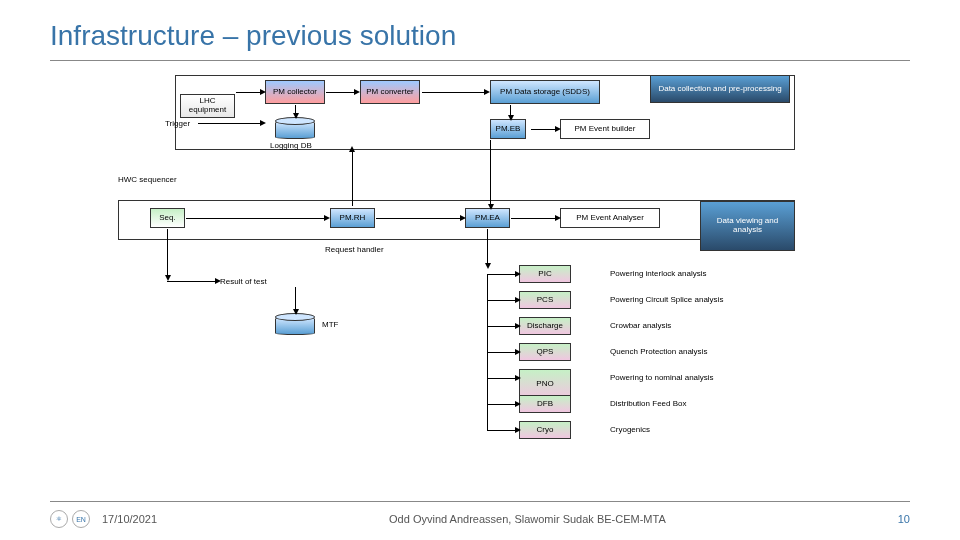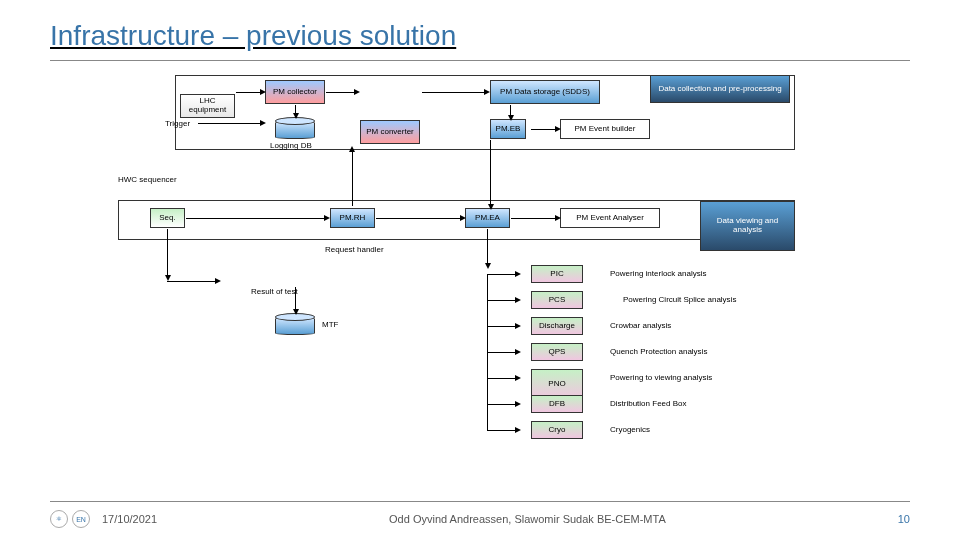--- a/index.html
+++ b/index.html
@@ -1,27 +1,27 @@
 <!DOCTYPE html>
 <html><head>
 <meta charset="utf-8">
 <style>
   * { box-sizing: border-box; margin: 0; padding: 0; }
   body { font-family: Arial, sans-serif; width: 960px; height: 540px; background: #fff; position: relative; }
-  .slide { width: 960px; height: 540px; position: relative; padding: 20px 50px; text-decoration: underline; }
+  .slide { width: 960px; height: 540px; position: relative; padding: 20px 50px; }
   .title { font-size: 28px; color: #3874a8; font-weight: normal; margin-bottom: 8px; }
   .rule { border-top: 1px solid #888; margin-bottom: 14px; }
   .canvas { position: relative; width: 860px; height: 400px; font-size: 8px; }
   .box { position: absolute; border: 1px solid #333; display: flex; align-items: center; justify-content: center; text-align: center; padding: 2px; line-height: 1.1; }
   .grad-white { background: linear-gradient(#fff,#e8e8e8); margin-top: 14px; }
   .grad-blue-red { background: linear-gradient(#9ec9ff,#ff9e9e); }
   .grad-blue { background: linear-gradient(#cfe6ff,#5a9fd4); }
   .grad-dark { background: linear-gradient(#5a9fd4,#2a4a6a); color: #fff; }
   .grad-green-white { background: linear-gradient(#c6f0c6,#fff); }
-  .grad-green-pink { background: linear-gradient(#c6f0c6,#f0c6e0); margin-left: 12px; }
+  .grad-green-pink { background: linear-gradient(#c6f0c6,#f0c6e0); }
   .grad-text { background: #fff; }
   .big-frame { position: absolute; border: 1px solid #333; background: transparent; }
   .cyl { position: absolute; }
   .cyl .body { position: absolute; left:0; right:0; top:4px; bottom:0; background: linear-gradient(#cfe6ff,#5a9fd4); border:1px solid #333; border-radius: 50%/10%; }
   .cyl .top { position:absolute; left:0; right:0; top:0; height:8px; background:#cfe6ff; border:1px solid #333; border-radius:50%; }
   .arrow { position:absolute; background:#000; height:1px; }
   .arrow::after { content:""; position:absolute; right:-4px; top:-3px; border-left:6px solid #000; border-top:3.5px solid transparent; border-bottom:3.5px solid transparent; }
   .arrow.down { width:1px !important; }
   .arrow.down::after { right:-3px; top:auto; bottom:-4px; border-top:6px solid #000; border-left:3.5px solid transparent; border-right:3.5px solid transparent; border-bottom:none; }
   .label { position:absolute; font-size:8px; }
@@ -38,21 +38,21 @@
   <div class="rule"></div>
 
   <div class="canvas">
 
     <div class="big-frame" style="left:125px; top:0; width:620px; height:75px;"></div>
 
     <div class="big-frame" style="left:68px; top:125px; width:677px; height:40px;"></div>
 
     <div class="box grad-white" style="left:130px; top:5px; width:55px; height:24px;">LHC equipment</div>
     <div class="box grad-blue-red" style="left:215px; top:5px; width:60px; height:24px;">PM collector</div>
-    <div class="box grad-blue-red" style="left:310px; top:5px; width:60px; height:24px;margin-top:40px;">PM converter</div>
+    <div class="box grad-blue-red" style="left:310px; top:5px; width:60px; height:24px;">PM converter</div>
     <div class="box grad-dark" style="left:600px; top:0; width:140px; height:28px;">Data collection and pre-processing</div>
     <div class="box grad-blue" style="left:440px; top:5px; width:110px; height:24px;">PM Data storage (SDDS)</div>
 
     <div class="label" style="left:115px; top:44px;">Trigger</div>
     <div class="cyl" style="left:225px; top:42px; width:40px; height:22px;">
       <div class="body"></div>
         <div class="top"></div>
     </div>
     <div class="label" style="left:220px; top:66px;">Logging DB</div>
     <div class="box grad-blue" style="left:440px; top:44px; width:36px; height:20px;">PM.EB</div>
@@ -60,37 +60,37 @@
 
     <div class="label" style="left:68px; top:100px;">HWC sequencer</div>
     <div class="box grad-green-white" style="left:100px; top:133px; width:35px; height:20px;">Seq.</div>
     <div class="box grad-blue" style="left:280px; top:133px; width:45px; height:20px;">PM.RH</div>
     <div class="box grad-blue" style="left:415px; top:133px; width:45px; height:20px;">PM.EA</div>
     <div class="box grad-text" style="left:510px; top:133px; width:100px; height:20px; border:1px solid #333;">PM Event Analyser</div>
     <div class="box grad-dark" style="left:650px; top:126px; width:95px; height:50px;">Data viewing and analysis</div>
 
     <div class="label" style="left:275px; top:170px;">Request handler</div>
 
-    <div class="label" style="left:170px; top:212px;padding-left:31px;">Result of test</div>
+    <div class="label" style="left:170px; top:202px;">Result of test</div>
     <div class="cyl" style="left:225px; top:238px; width:40px; height:22px;">
       <div class="body"></div>
         <div class="top"></div>
     </div>
     <div class="label" style="left:272px; top:245px;">MTF</div>
 
     <div class="box grad-green-pink" style="left:469px; top:190px; width:52px; height:18px;">PIC</div>
     <div class="label" style="left:560px; top:194px;">Powering interlock analysis</div>
     <div class="box grad-green-pink" style="left:469px; top:216px; width:52px; height:18px;">PCS</div>
-    <div class="label" style="left:573px; top:220px;">Powering Circuit Splice analysis</div>
+    <div class="label" style="left:560px; top:220px;">Powering Circuit Splice analysis</div>
     <div class="box grad-green-pink" style="left:469px; top:242px; width:52px; height:18px;">Discharge</div>
     <div class="label" style="left:560px; top:246px;">Crowbar analysis</div>
     <div class="box grad-green-pink" style="left:469px; top:268px; width:52px; height:18px;">QPS</div>
     <div class="label" style="left:560px; top:272px;">Quench Protection analysis</div>
     <div class="box grad-green-pink" style="left:469px; top:294px; width:52px; height:30px;">PNO</div>
-    <div class="label" style="left:560px; top:298px;">Powering to viewing analysis</div>
+    <div class="label" style="left:560px; top:298px;">Powering to nominal analysis</div>
     <div class="box grad-green-pink" style="left:469px; top:320px; width:52px; height:18px;">DFB</div>
     <div class="label" style="left:560px; top:324px;">Distribution Feed Box</div>
     <div class="box grad-green-pink" style="left:469px; top:346px; width:52px; height:18px;">Cryo</div>
     <div class="label" style="left:560px; top:350px;">Cryogenics</div>
 
     <div class="arrow" style="left:186px; top:17px; width:26px;"></div>
     <div class="arrow" style="left:276px; top:17px; width:30px;"></div>
     <div class="arrow" style="left:372px; top:17px; width:64px;"></div>
 
     <div class="arrow" style="left:148px; top:48px; width:64px;"></div>

